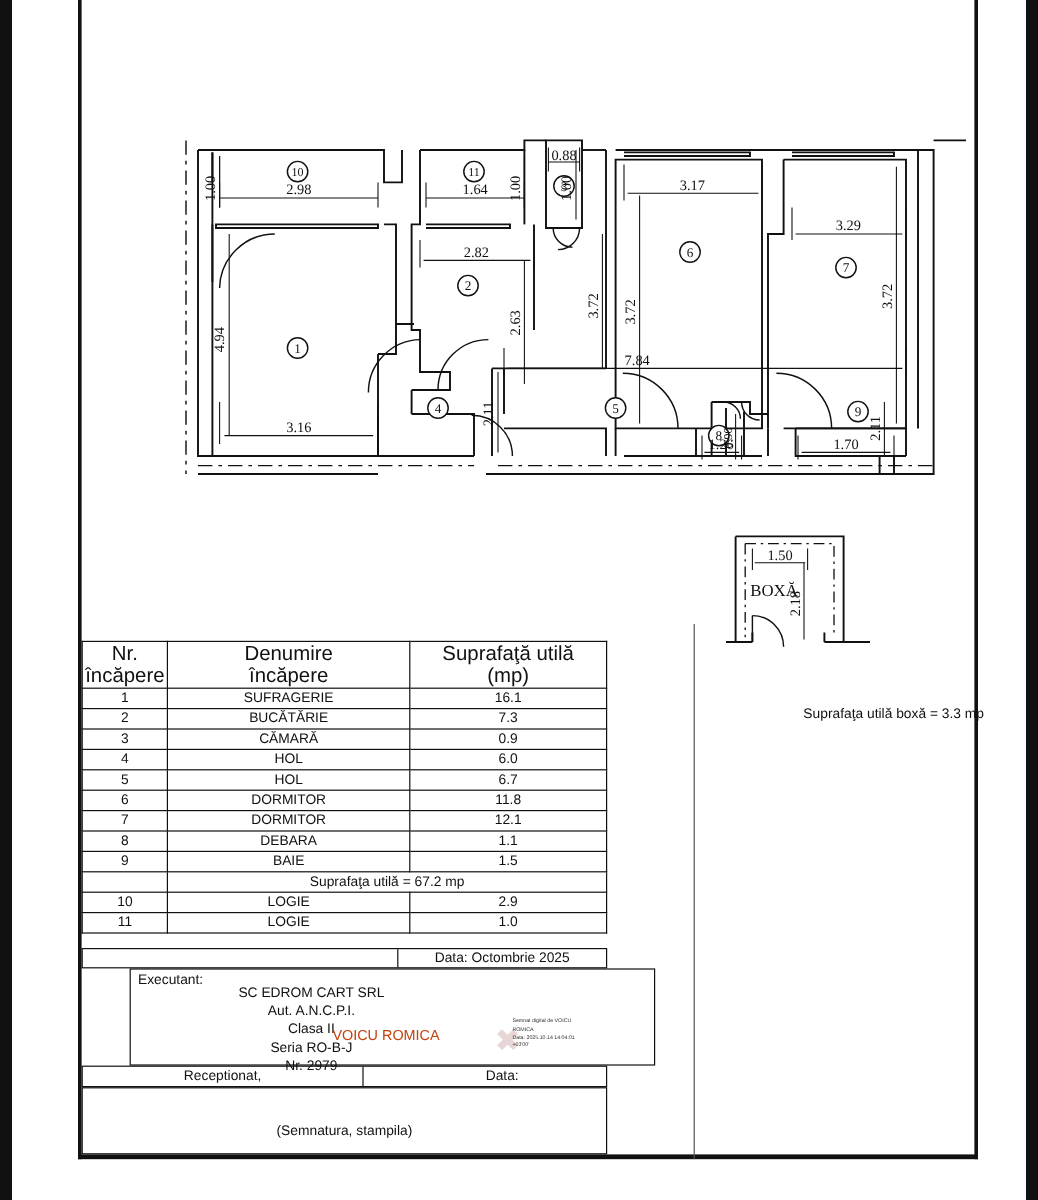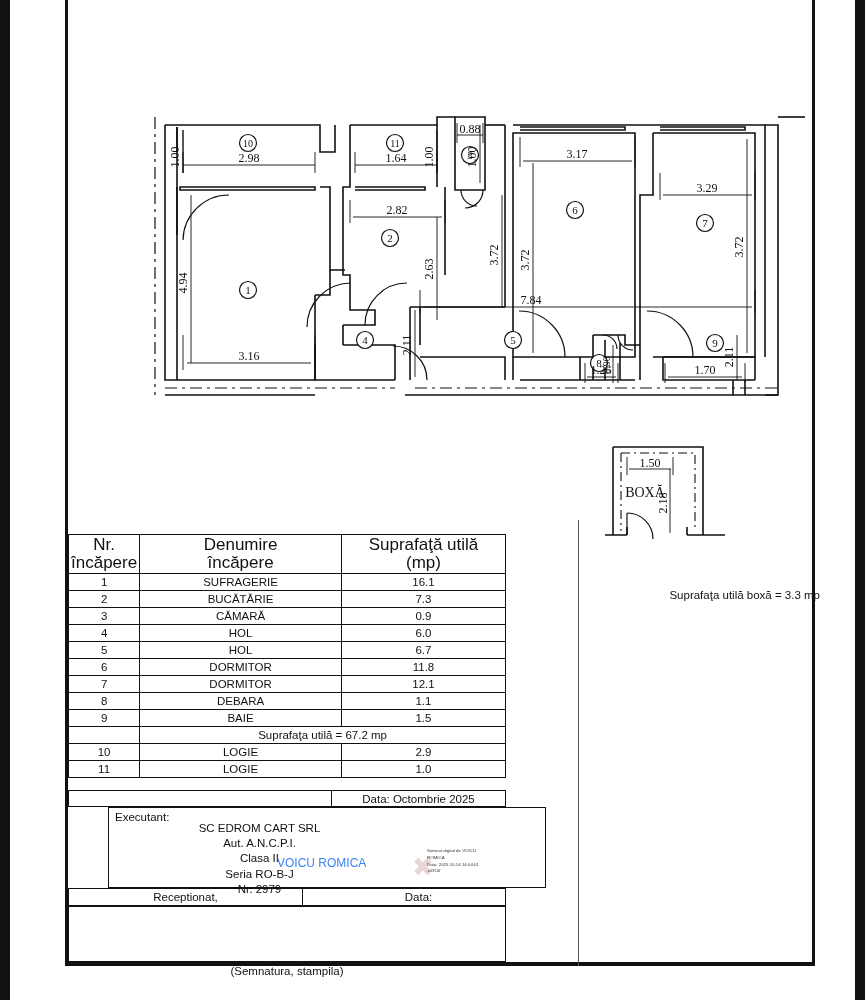--- a/index.html
+++ b/index.html
@@ -53,35 +53,35 @@
   #date-row .half-l { position:absolute; left:0; top:0; width:263px; height:100%; border-right:1px solid #111; }
   #date-row .half-r { position:absolute; left:263px; top:0; right:0; height:100%;
                       display:flex; align-items:center; justify-content:center; font-size:11.5px; }
 
   #exec-box { left:68px; top:807px; width:438px; height:81px;margin-left:40px; }
   #exec-label { position:absolute; left:6px; top:3px; font-size:11.5px; }
   #exec-col { position:absolute; left:58px; top:13px; width:185px; text-align:center;
               font-size:11.5px; line-height:1.32; }
   #auth-col { position:absolute; right:8px; top:3px; width:175px; text-align:center;
               font-size:11.5px; line-height:1.32; }
-  #sig-name { position:absolute; left:168px; top:48px; font-size:12px; color:#3b82f6; white-space:nowrap; }
+  #sig-name { position:absolute; left:168px; top:48px; font-size:12px; color:#c2410c; white-space:nowrap; }
   #sig-meta { position:absolute; left:318px; top:40px; width:78px; font-size:4.4px;
               line-height:1.55; color:#333; }
   #sig-mark { position:absolute; left:303px; top:44px; font-size:26px; color:#e8d5d5;
               font-family:"Liberation Serif", serif; }
 
   #recept-row { left:68px; top:888px; width:438px; height:18px; }
   #recept-row .rl { position:absolute; left:0; top:0; width:234px; height:100%;
                     border-right:1px solid #111; display:flex; align-items:center;
                     justify-content:center; font-size:11.5px; }
   #recept-row .rr { position:absolute; left:263px; top:0; right:0; height:100%;
                     display:flex; align-items:center; justify-content:center; font-size:11.5px; }
 
   #stamp-box { left:68px; top:906px; width:438px; height:56px; }
-  #stamp-text { position:absolute; left:0; right:0; top:30px; text-align:center; font-size:11.5px;margin-top:28px; }
+  #stamp-text { position:absolute; left:0; right:0; top:30px; text-align:center; font-size:11.5px; }
 
   svg text { font-family:"Liberation Serif", serif; fill:#111; }
 </style>
 </head>
 <body>
 
 <div class="edge-strip edge-left"></div>
 <div class="edge-strip edge-right"></div>
 
 <div id="page-frame">

